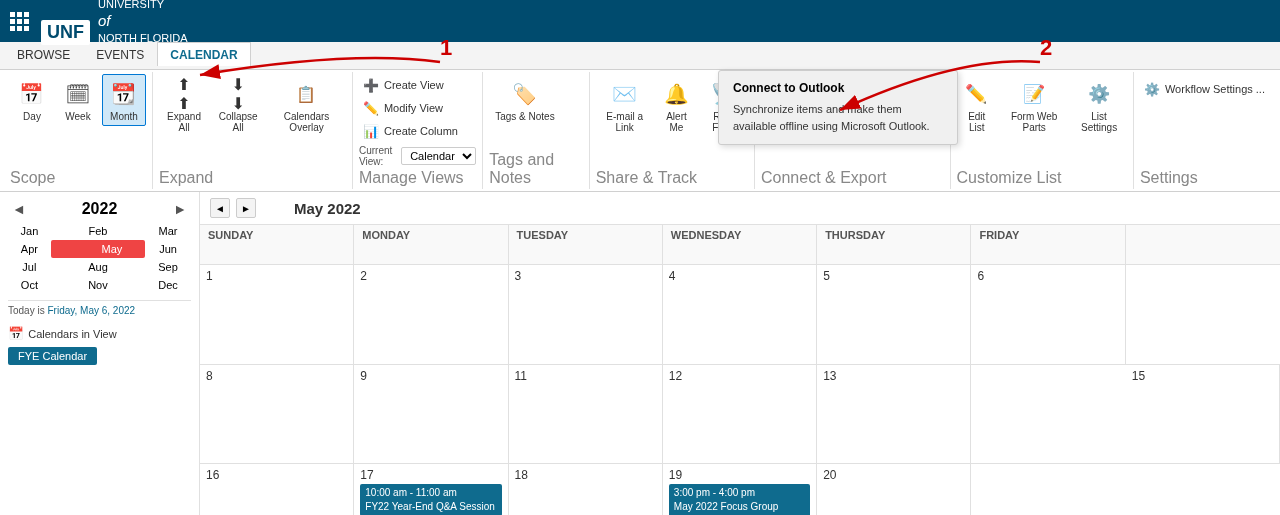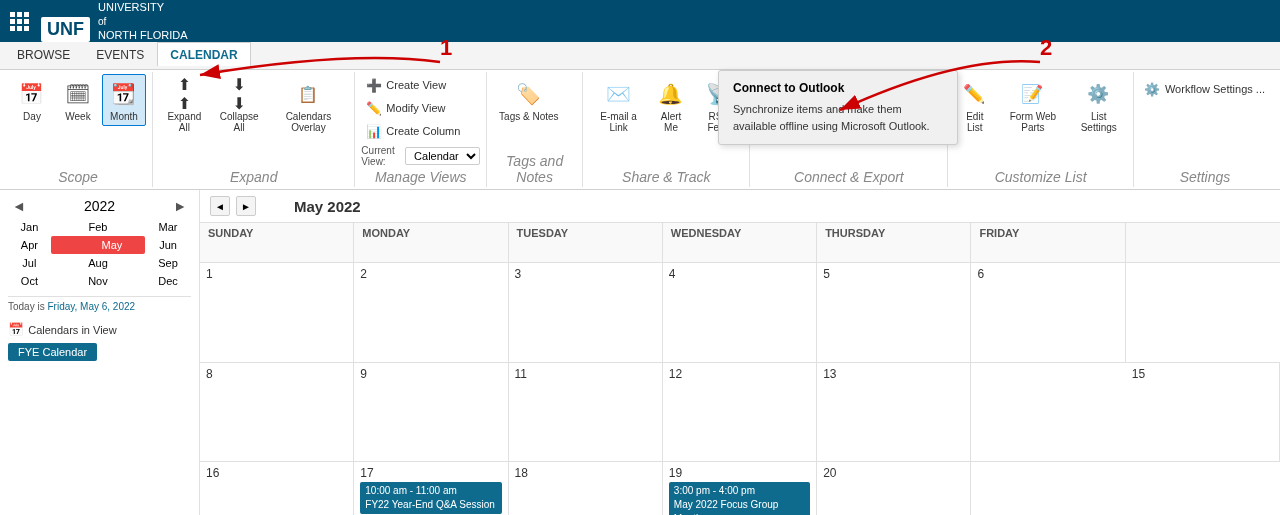--- a/index.html
+++ b/index.html
@@ -35,21 +35,21 @@
       padding: 2px 6px;
       border-radius: 2px;
     }
     .unf-text {
       color: #fff;
       font-size: 11px;
       line-height: 1.3;
       font-weight: 400;
     }
     .unf-text span { display: block; }
-    .unf-of { font-size: 10px; }
+    .unf-of { font-style: italic; font-size: 15px; }
 
     
     .ribbon-tabs {
       background: #f4f4f4;
       border-bottom: 1px solid #d0d0d0;
       display: flex;
       align-items: flex-start;
       padding: 0 4px;
       height: 28px;
     }
@@ -90,26 +90,25 @@
       padding: 2px 6px 2px 6px;
       position: relative;
     }
     .ribbon-group-content {
       display: flex;
       gap: 2px;
       align-items: flex-start;
       flex: 1;
     }
     .ribbon-group-label {
-      font-size: 14px;
+      font-size: 16px;
       color: #888;
-      text-align: center;
+      text-align: left;
       margin-top: auto;
       padding-top: 2px;
-      font-style: italic;
     }
     .ribbon-btn {
       display: flex;
       flex-direction: column;
       align-items: center;
       justify-content: flex-start;
       padding: 3px 5px;
       cursor: pointer;
       border: 1px solid transparent;
       border-radius: 2px;
@@ -226,22 +225,22 @@
       margin-bottom: 4px;
     }
     .mini-cal-nav {
       cursor: pointer;
       color: #555;
       font-size: 14px;
       padding: 0 4px;
       user-select: none;
     }
     .mini-cal-year {
-      font-weight: 400;
-      font-size: 14px;
+      font-weight: 700;
+      font-size: 16px;
     }
     .mini-cal-grid {
       width: 100%;
       border-collapse: collapse;
     }
     .mini-cal-grid td {
       text-align: center;
       padding: 3px 4px;
       font-size: 11px;
       cursor: pointer;

